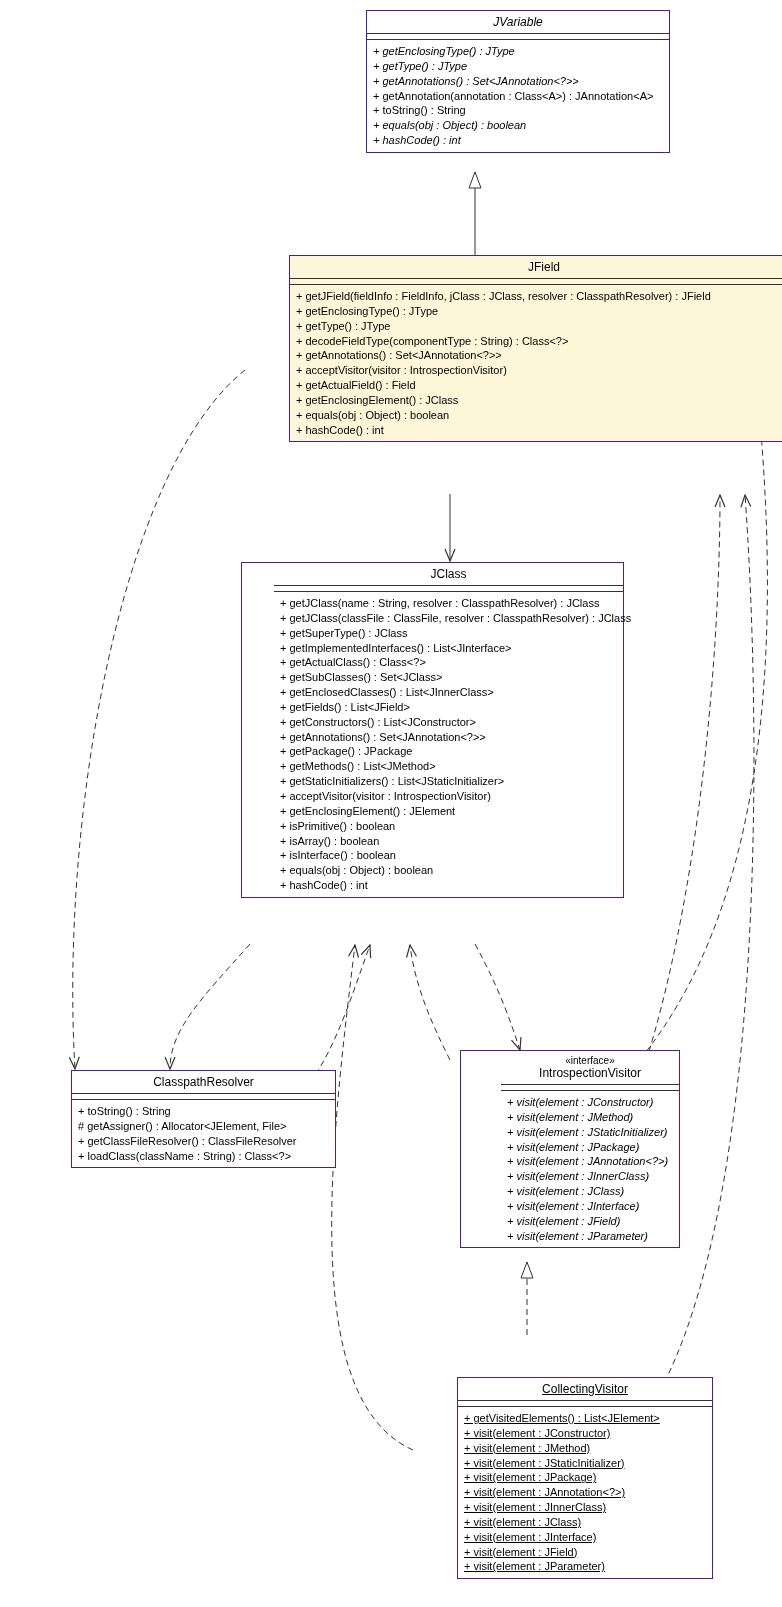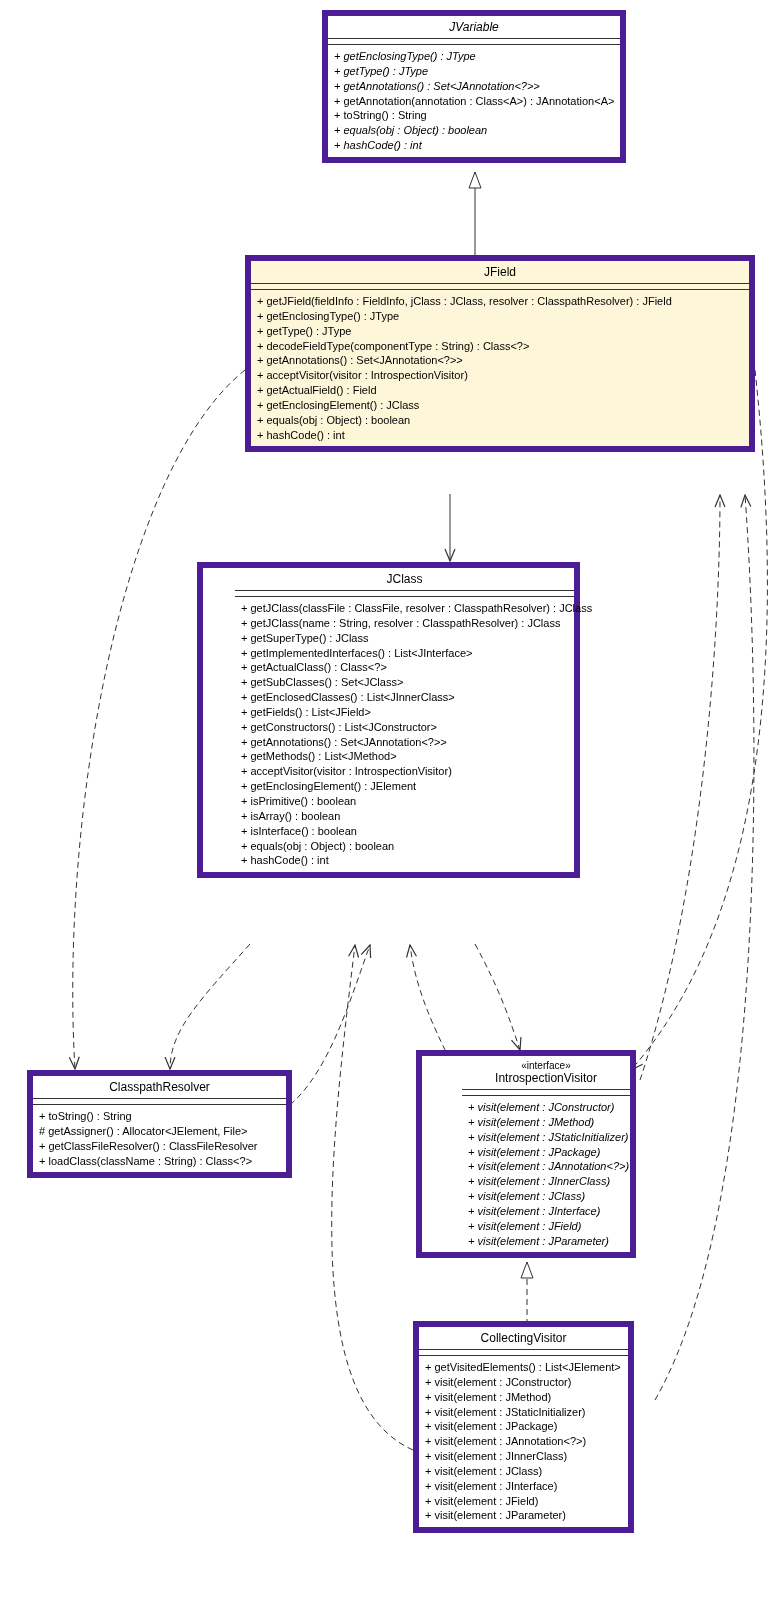--- a/index.html
+++ b/index.html
@@ -13,24 +13,25 @@
     position: relative;
   }
   svg.connectors {
     position: absolute;
     top: 0; left: 0;
     width: 782px; height: 1607px;
     pointer-events: none;
   }
   .class-box {
     position: absolute;
-    border: 6px solid #4c1d95;
+    border: 1px solid #4c1d95;
     background: #fff;
     display: flex;
     flex-direction: column;
+    margin-left: 44px;
   }
   .class-box.highlight { background: #fdf6d9; }
   .title-section {
     border-bottom: 1px solid #333;
     text-align: center;
     padding: 4px 6px;
     font-size: 12px;
   }
   .title-abstract { font-style: italic; }
   .stereotype { font-size: 10px; display: block; }
@@ -119,31 +120,33 @@
       <div class="method-line">+ hashCode() : int</div>
     </div>
 </div>
 
 <div class="class-box" style="left:197px; top:562px; width:383px;padding-left:32px;">
   <div class="title-section">
     <span>JClass</span>
   </div>
   <div class="attrs-section"></div>
   <div class="methods-section">
+      <div class="method-line">+ getJClass(name : String, resolver : ClasspathResolver) : JClass</div>
       <div class="method-line">+ getJClass(classFile : ClassFile, resolver : ClasspathResolver) : JClass</div>
-      <div class="method-line">+ getJClass(name : String, resolver : ClasspathResolver) : JClass</div>
       <div class="method-line">+ getSuperType() : JClass</div>
       <div class="method-line">+ getImplementedInterfaces() : List&lt;JInterface&gt;</div>
       <div class="method-line">+ getActualClass() : Class&lt;?&gt;</div>
       <div class="method-line">+ getSubClasses() : Set&lt;JClass&gt;</div>
       <div class="method-line">+ getEnclosedClasses() : List&lt;JInnerClass&gt;</div>
       <div class="method-line">+ getFields() : List&lt;JField&gt;</div>
       <div class="method-line">+ getConstructors() : List&lt;JConstructor&gt;</div>
       <div class="method-line">+ getAnnotations() : Set&lt;JAnnotation&lt;?&gt;&gt;</div>
+      <div class="method-line">+ getPackage() : JPackage</div>
       <div class="method-line">+ getMethods() : List&lt;JMethod&gt;</div>
+      <div class="method-line">+ getStaticInitializers() : List&lt;JStaticInitializer&gt;</div>
       <div class="method-line">+ acceptVisitor(visitor : IntrospectionVisitor)</div>
       <div class="method-line">+ getEnclosingElement() : JElement</div>
       <div class="method-line">+ isPrimitive() : boolean</div>
       <div class="method-line">+ isArray() : boolean</div>
       <div class="method-line">+ isInterface() : boolean</div>
       <div class="method-line">+ equals(obj : Object) : boolean</div>
       <div class="method-line">+ hashCode() : int</div>
     </div>
 </div>
 
@@ -173,21 +176,21 @@
       <div class="method-line italic">+ visit(element : JPackage)</div>
       <div class="method-line italic">+ visit(element : JAnnotation&lt;?&gt;)</div>
       <div class="method-line italic">+ visit(element : JInnerClass)</div>
       <div class="method-line italic">+ visit(element : JClass)</div>
       <div class="method-line italic">+ visit(element : JInterface)</div>
       <div class="method-line italic">+ visit(element : JField)</div>
       <div class="method-line italic">+ visit(element : JParameter)</div>
     </div>
 </div>
 
-<div class="class-box" style="left:413px; top:1321px; width:221px;">
+<div class="class-box" style="left:413px; top:1377px; width:256px;text-decoration:underline;">
   <div class="title-section">
     <span>CollectingVisitor</span>
   </div>
   <div class="attrs-section"></div>
   <div class="methods-section">
       <div class="method-line">+ getVisitedElements() : List&lt;JElement&gt;</div>
       <div class="method-line">+ visit(element : JConstructor)</div>
       <div class="method-line">+ visit(element : JMethod)</div>
       <div class="method-line">+ visit(element : JStaticInitializer)</div>
       <div class="method-line">+ visit(element : JPackage)</div>

